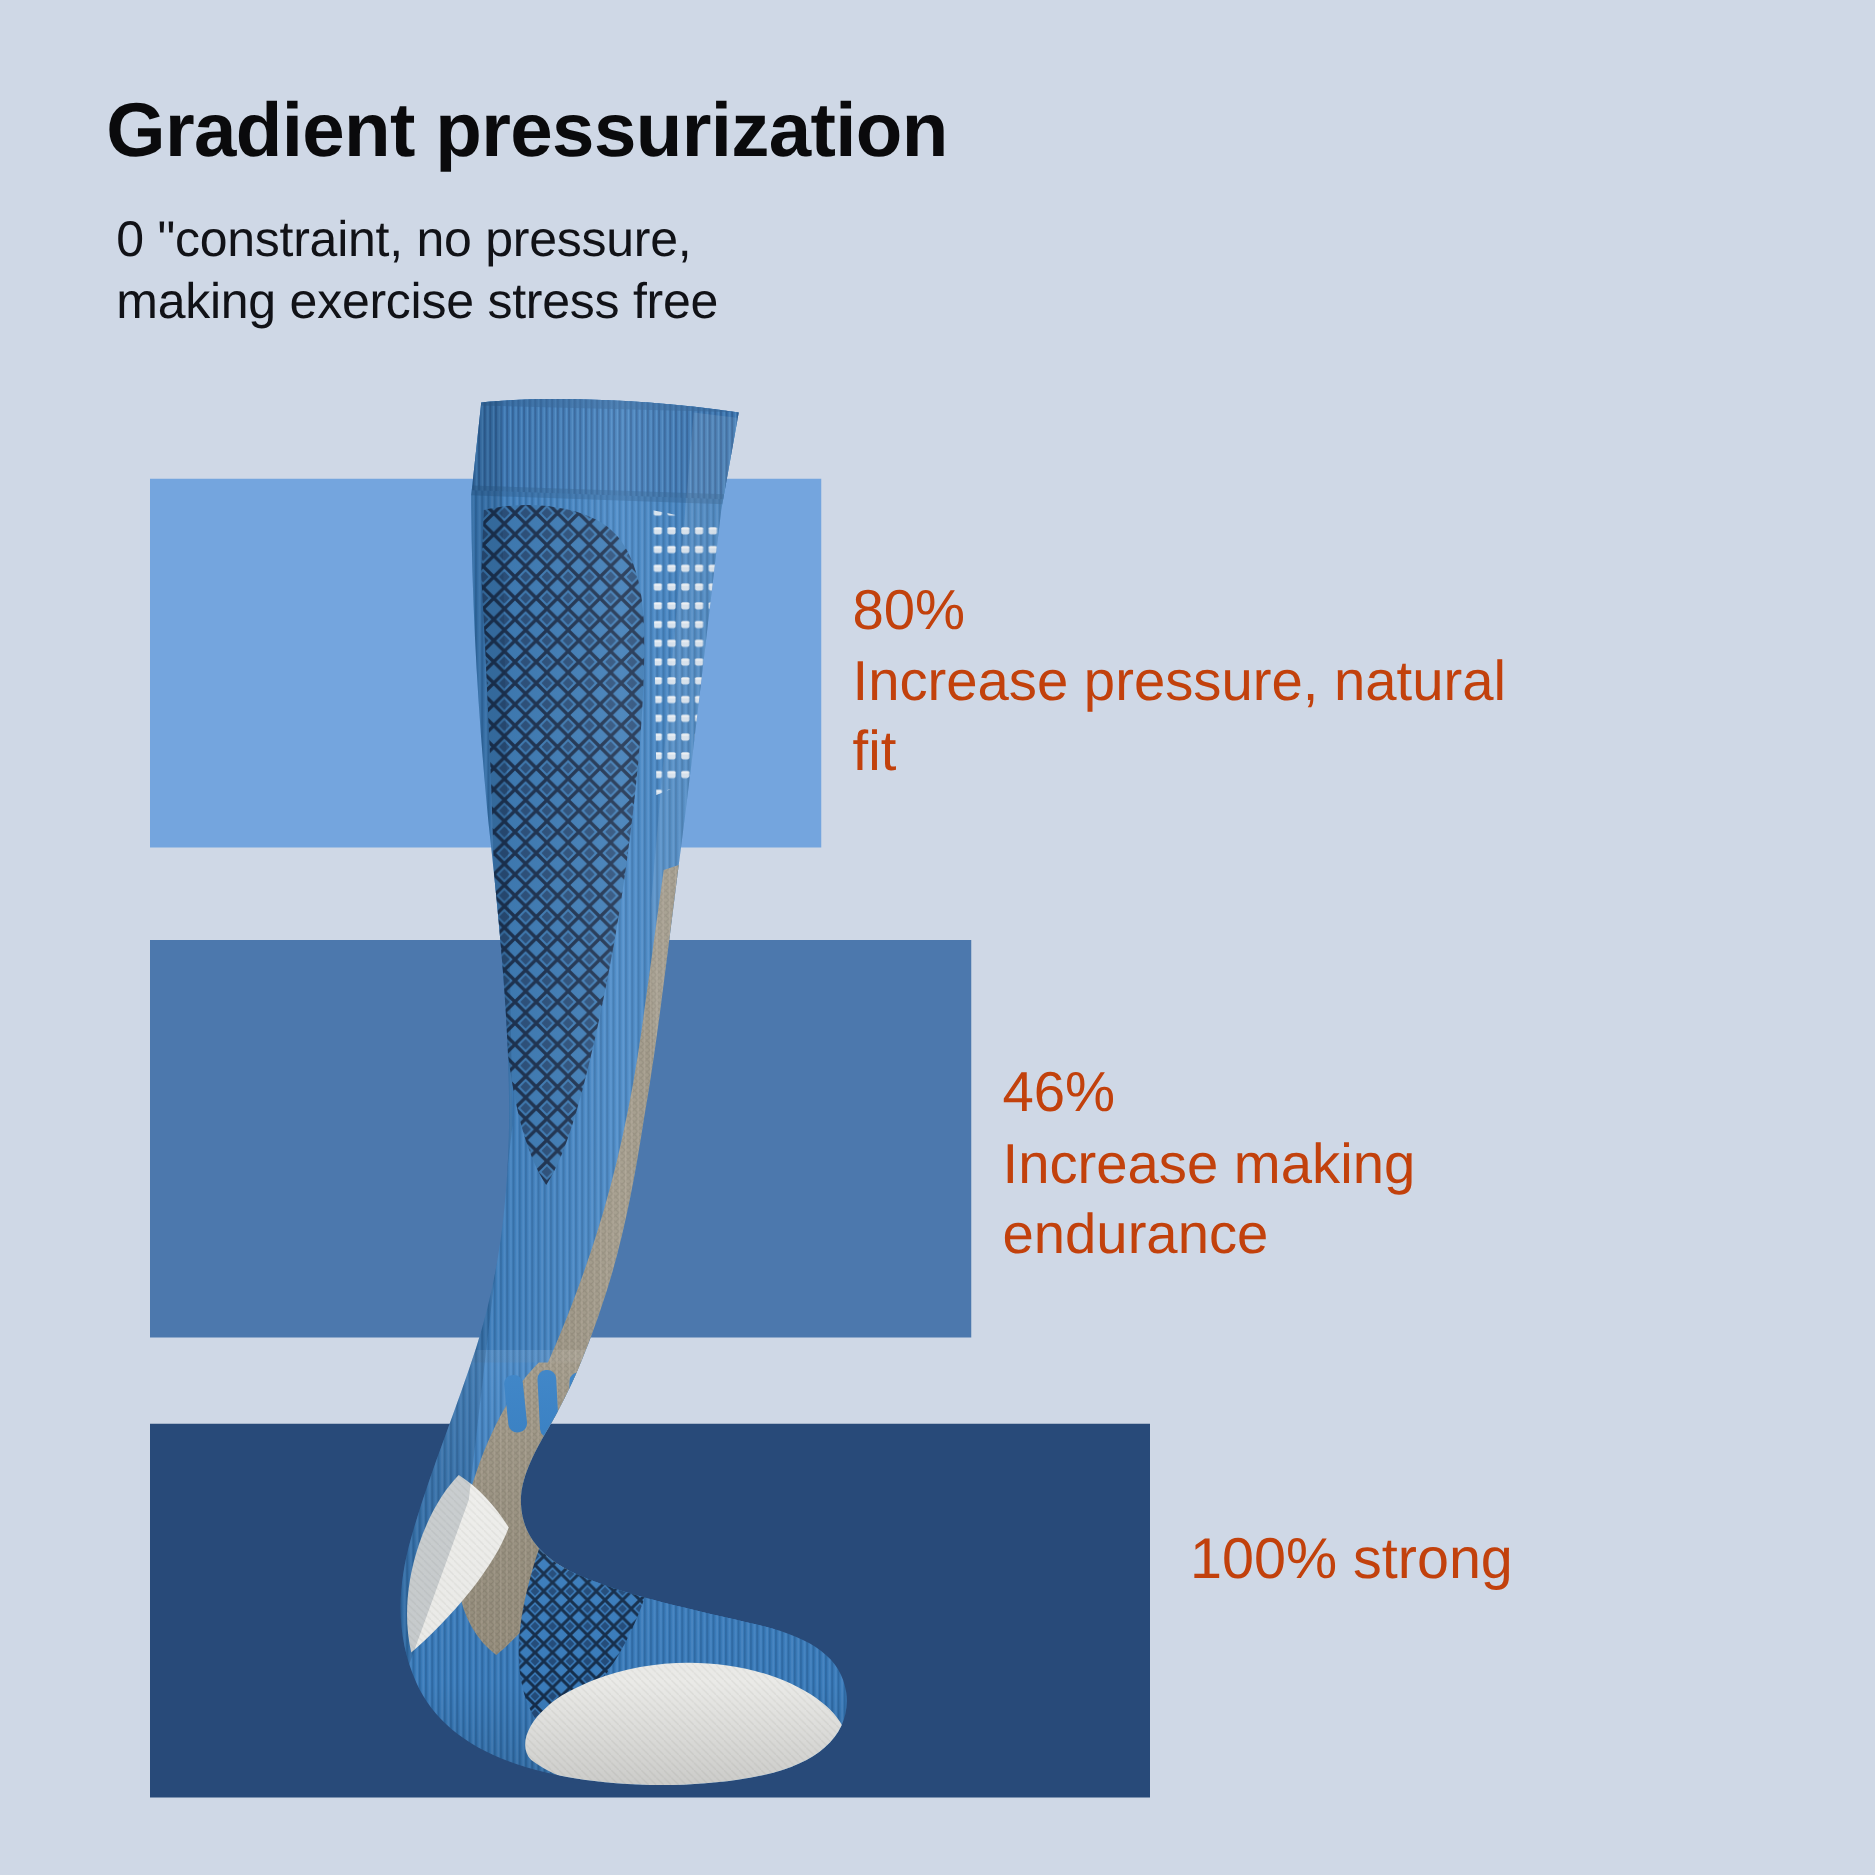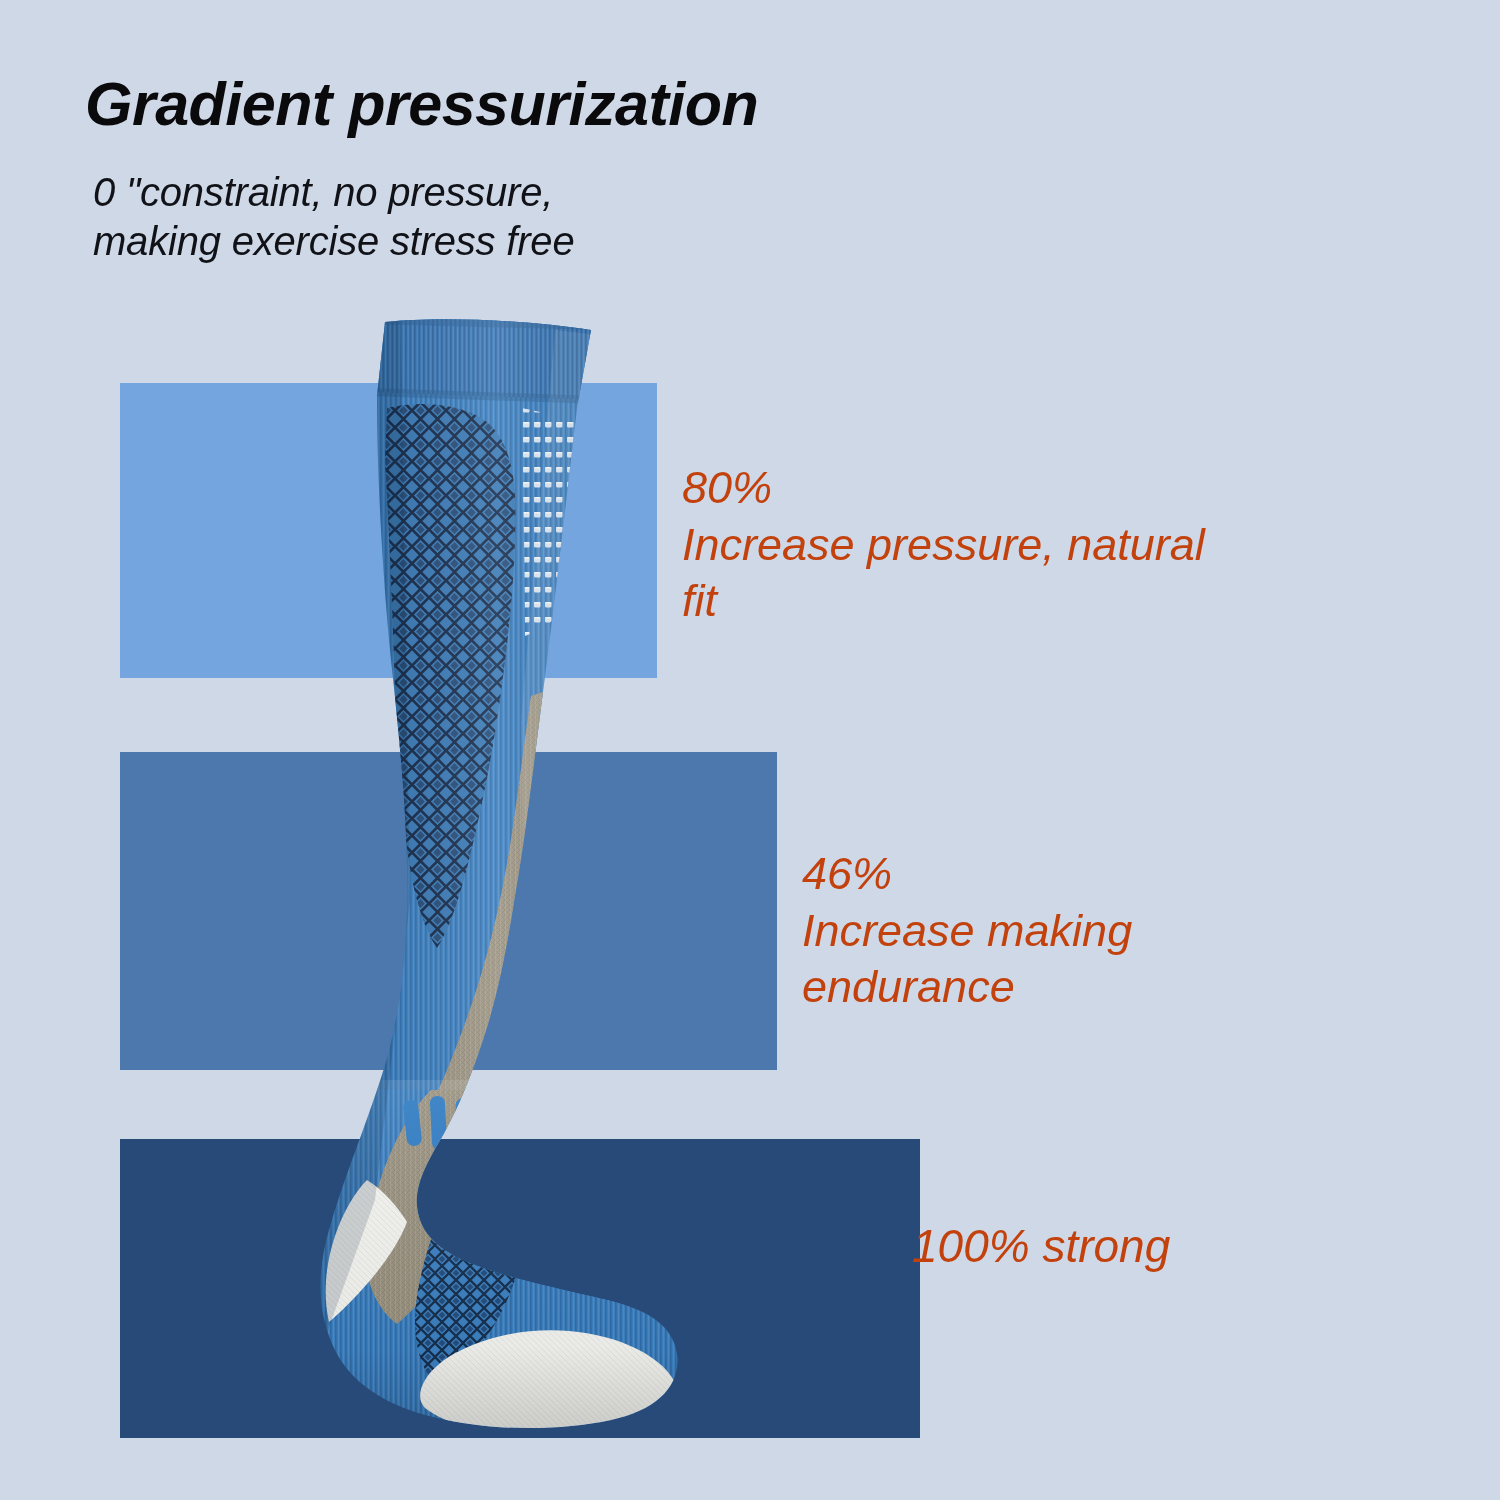--- a/index.html
+++ b/index.html
@@ -5,21 +5,21 @@
 <style>
   * { margin:0; padding:0; box-sizing:border-box; }
   html,body { width:1500px; height:1500px; }
   body {
     font-family:"Liberation Sans", sans-serif;
     background:#cfd8e6;
     position:relative;
     overflow:hidden;
     -webkit-font-smoothing:antialiased;
   }
-  #stage { position:absolute; inset:0; width:1216px; height:1500px;font-style:italic; }
+  #stage { position:absolute; inset:0; width:1216px; height:1500px; }
 
   
   .title {
     position:absolute; left:85px; top:72px;
     font-size:61px; font-weight:700; color:#0a0a0c;
     letter-spacing:-0.5px; white-space:nowrap; line-height:1.05;
   }
   .subtitle {
     position:absolute; left:93px; top:168px;
     font-size:40px; font-weight:400; color:#111217;
@@ -31,21 +31,21 @@
   #band-1 { left:120px; top:383px;  width:537px; height:295px; background:#74a5de; }
   #band-2 { left:120px; top:752px;  width:657px; height:318px; background:#4c78ad; }
   #band-3 { left:120px; top:1139px; width:800px; height:299px; background:#284a79; }
 
   
   .label { position:absolute; color:#c2410c; }
   .label .pct  { font-size:45px; font-weight:400; line-height:1.26; }
   .label .desc { font-size:45px; font-weight:400; line-height:1.26; white-space:pre-line; }
   #label-1 { left:682px;  top:460px; }
   #label-2 { left:802px;  top:846px; }
-  #label-3 { left:912px;  top:1218px; }
+  #label-3 { left:952px;  top:1218px; }
   #label-3 .pct, #label-3 .desc { font-size:46px; }
 
   
   #sock { position:absolute; left:225px; top:300px; width:470px; height:1160px; }
   #sock svg { display:block; width:100%; height:100%; }
 </style>
 </head>
 <body style="background: rgb(207, 216, 230);">
 
 <div id="stage">

